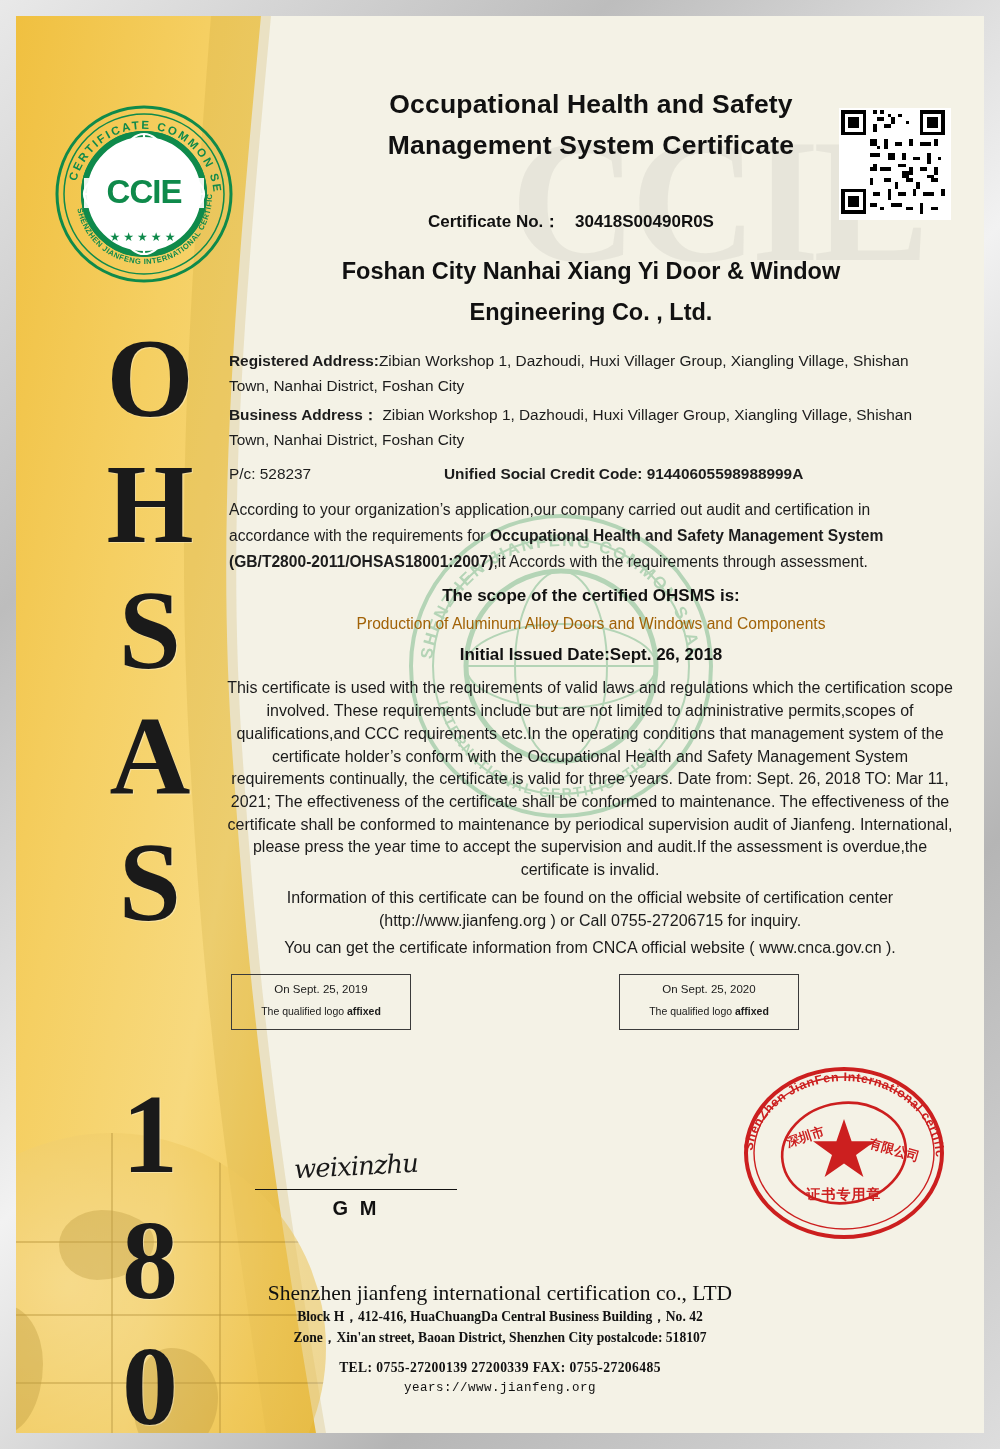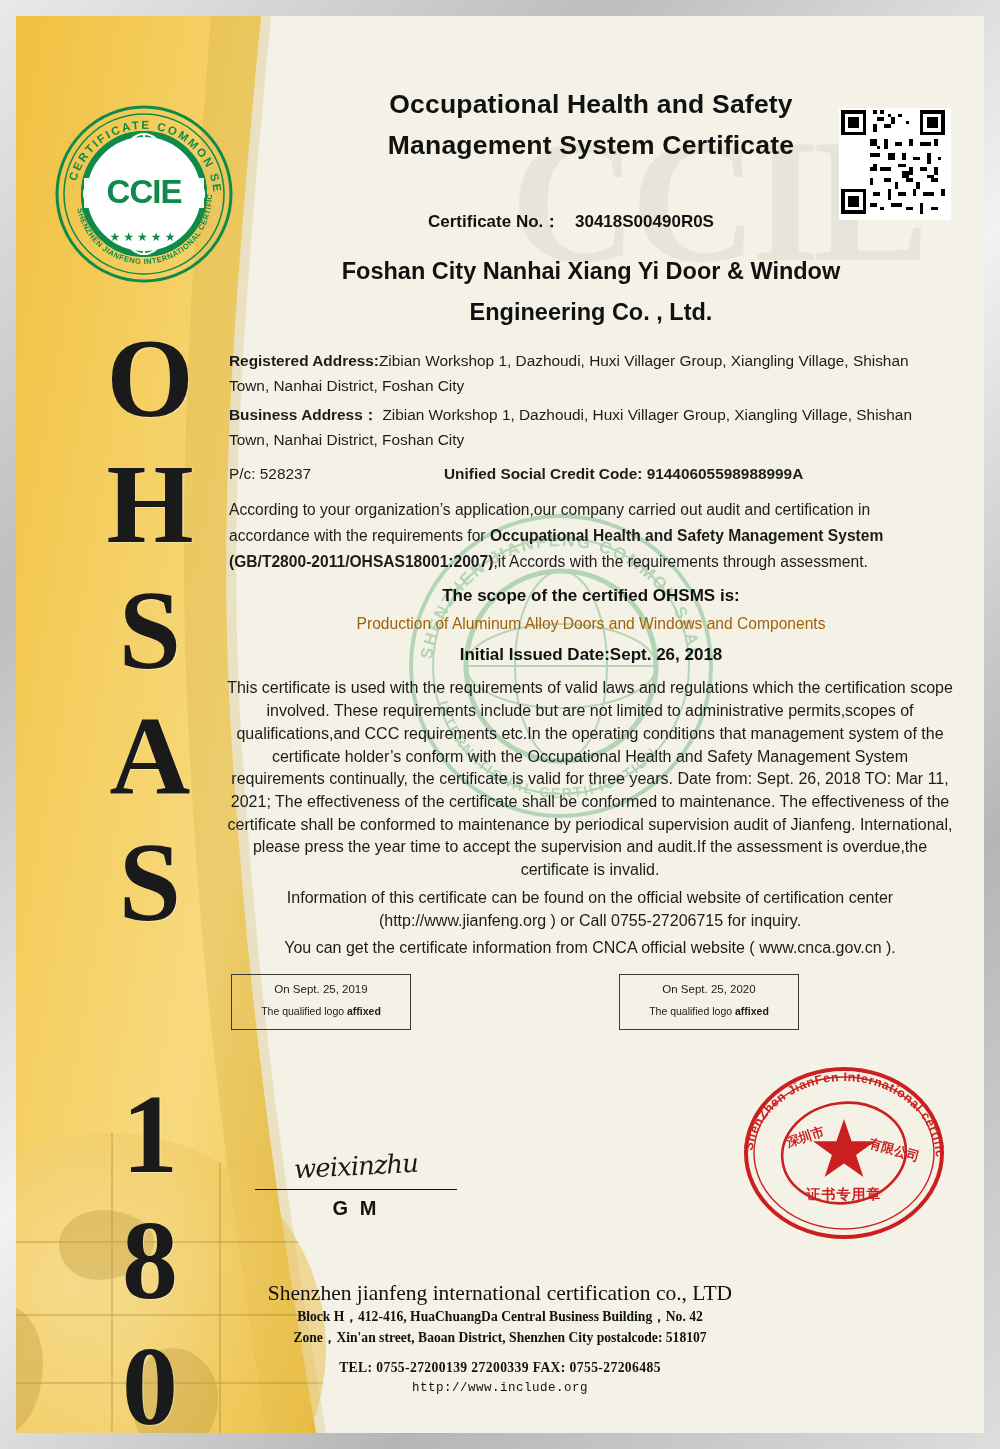--- a/index.html
+++ b/index.html
@@ -531,17 +531,17 @@
       </svg>
     </div>
 
     <div class="footer">
       <div class="org">Shenzhen jianfeng international certification co., LTD</div>
       <div class="addr">
         <div>Block H，412-416, HuaChuangDa Central Business Building，No. 42</div>
         <div>Zone，Xin'an street, Baoan District, Shenzhen City  postalcode:  518107</div>
       </div>
       <div class="tel">TEL:  0755-27200139  27200339        FAX:  0755-27206485</div>
-      <div class="url">http://www.include.org</div>
+      <div class="url">years://www.jianfeng.org</div>
     </div>
 
   </div>
 </div>
 
 </body></html>

